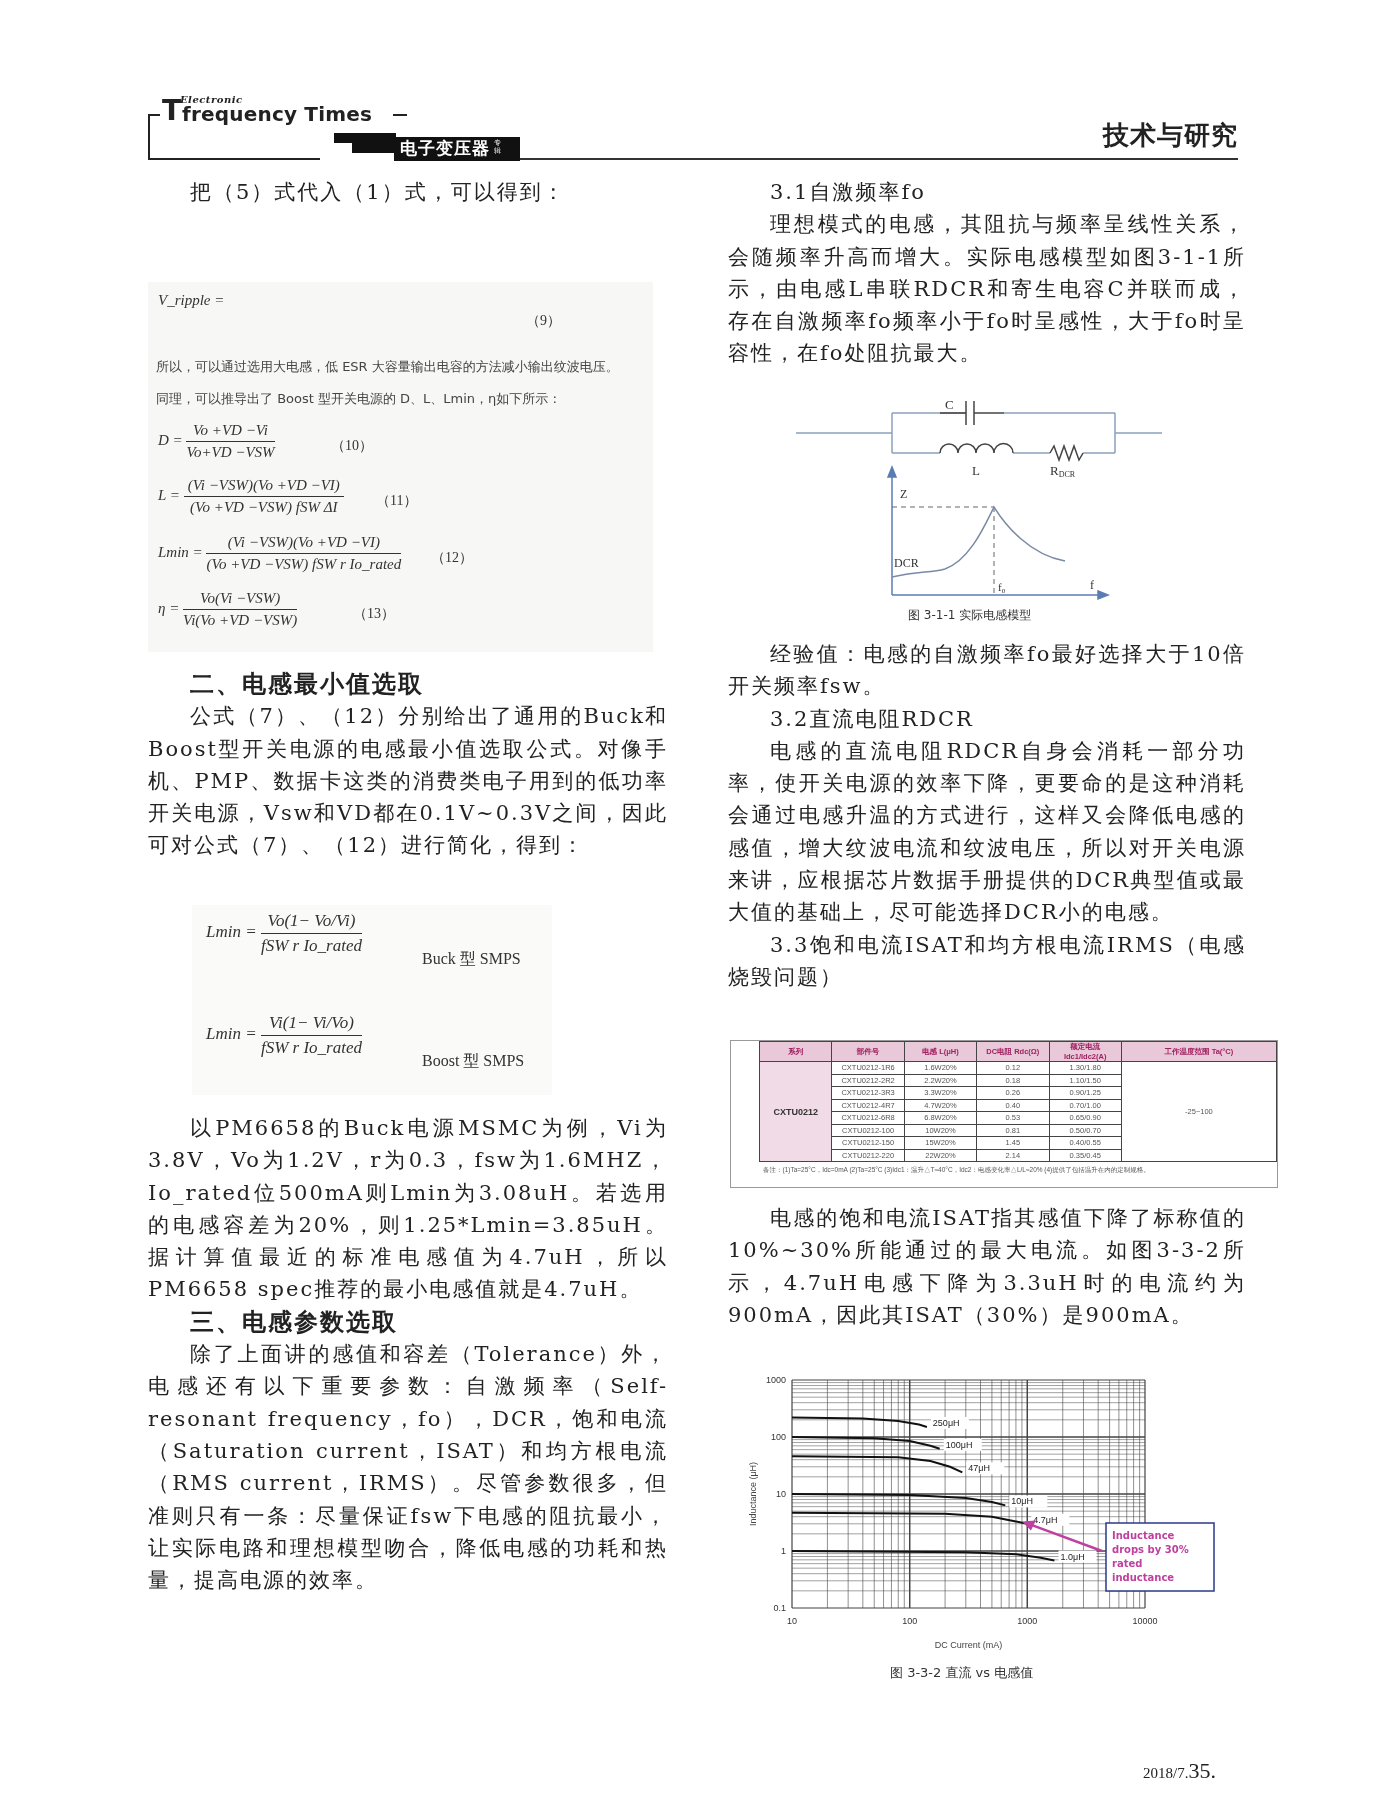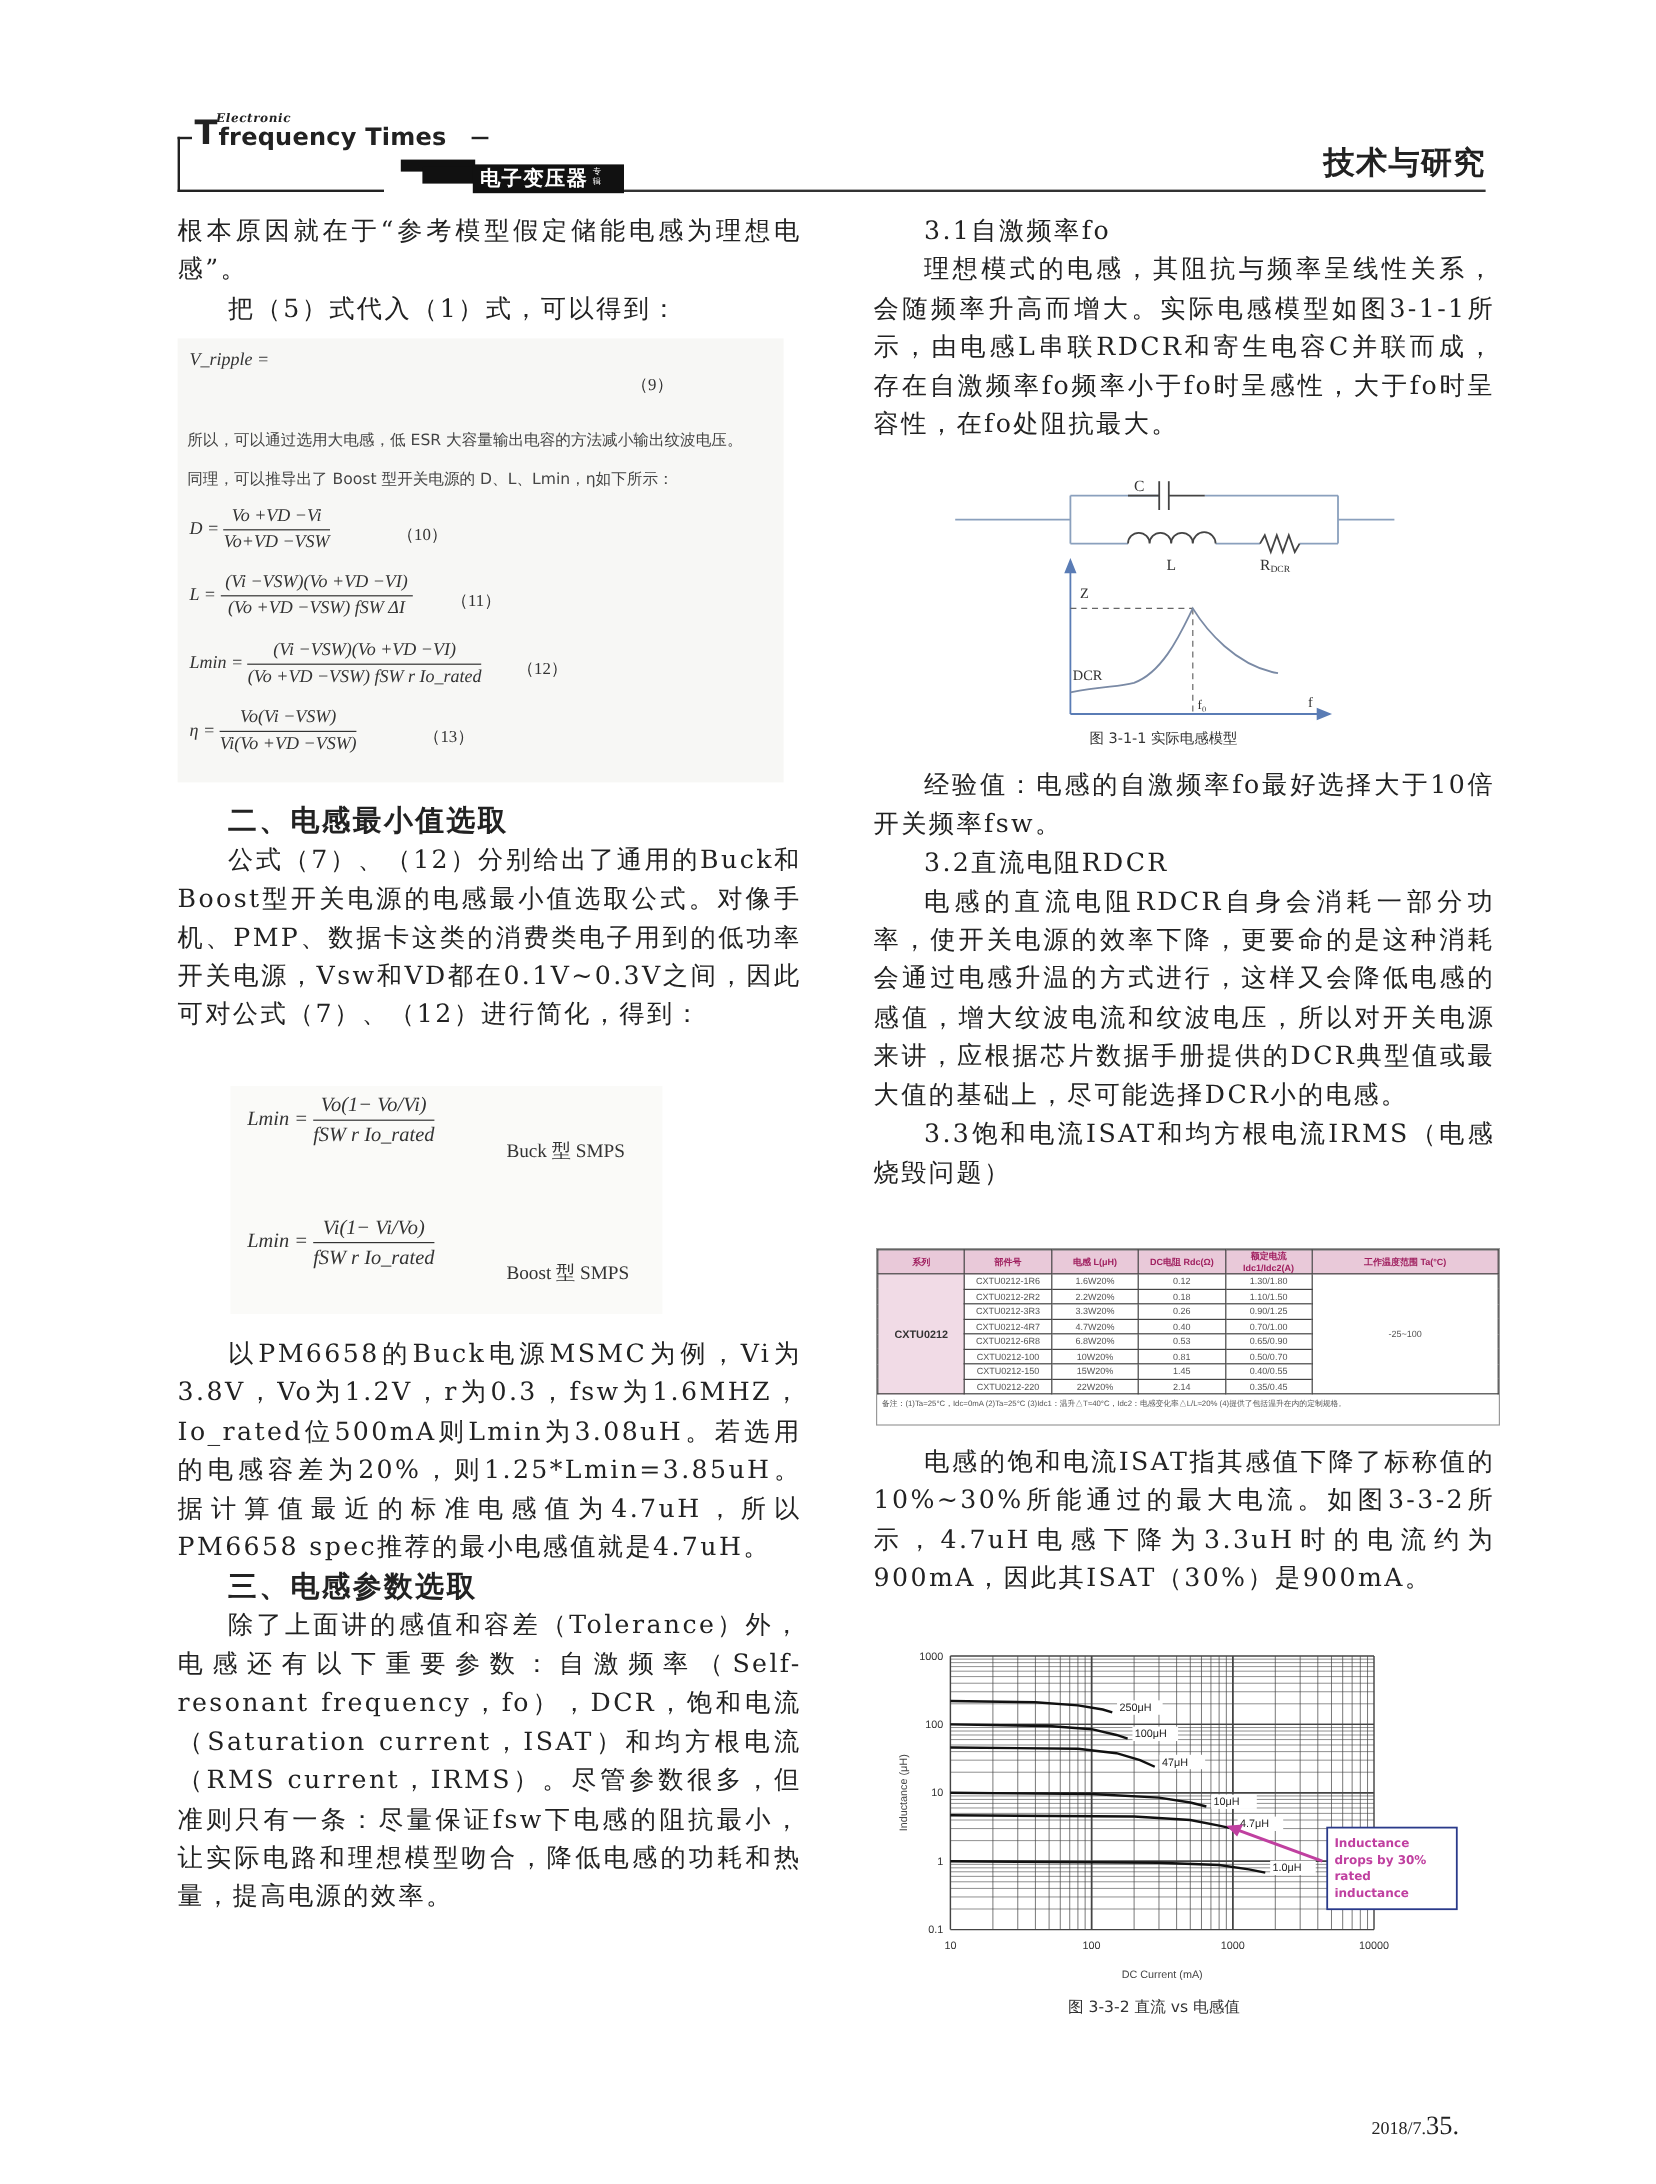--- a/index.html
+++ b/index.html
@@ -30,21 +30,21 @@
   .right{left:728px;width:518px;}
 
   .eqbox{position:absolute;background:#f7f7f5;font-family:"Liberation Serif","DejaVu Serif",serif;font-style:italic;color:#333;}
   .eqn{position:absolute;font-size:15px;white-space:nowrap;}
   .frac{display:inline-block;vertical-align:middle;text-align:center;}
   .frac .n{display:block;border-bottom:1px solid #333;padding:0 4px 2px;}
   .frac .d{display:block;padding-top:2px;}
   .eqnum{position:absolute;font-style:normal;font-size:14px;}
   .eqtext{position:absolute;font-family:"DejaVu Sans",sans-serif;font-style:normal;font-size:13px;color:#444;white-space:nowrap;}
 
-  .tbl{position:absolute;left:730px;top:1040px;width:518px;height:146px;border:1px solid #999;background:#fff;font-family:"Liberation Sans",sans-serif;}
+  .tbl{position:absolute;left:730px;top:1040px;width:518px;height:146px;border:1px solid #999;background:#fff;font-family:"Liberation Sans",sans-serif;padding-left:28px;}
   .tbl table{border-collapse:collapse;width:100%;font-size:7.5px;color:#555;}
   .tbl td,.tbl th{border:1px solid #444;padding:0 2px;height:11.5px;text-align:center;}
   .tbl th{background:#e9c9d9;color:#a02060;font-weight:bold;height:12px;}
   .tbl .series{background:#f1dbe6;font-weight:bold;color:#333;font-size:9px;text-align:center;}
   .tbl .note{font-size:6.5px;color:#555;padding:4px 4px;}
 
   .cap{position:absolute;font-family:"DejaVu Sans",sans-serif;font-size:12px;color:#333;}
   .pagenum{position:absolute;left:1143px;top:1758px;font-family:"Liberation Serif",serif;font-size:15px;}
   .pagenum .big{font-size:22px;}
 </style>
@@ -64,21 +64,20 @@
   <div class="s1"></div>
     <div class="s2"></div>
     <div class="s3"></div>
   <span class="t">电子变压器</span>
   <span style="position:absolute;left:160px;top:6px;color:#fff;font-size:7px;width:10px;line-height:8px;font-family:'DejaVu Sans',sans-serif;">专辑</span>
 </div>
 <div class="abs hdr-line2"></div>
 <div class="abs hdr-section">技术与研究</div>
 
 <div class="col left" style="top:176px;">
-  <p>根本原因就在于“参考模型假定储能电感为理想电感”。</p>
   <p class="ind">把（5）式代入（1）式，可以得到：</p>
 </div>
 
 <div class="eqbox" style="left:148px;top:282px;width:505px;height:370px;">
   <div class="eqn" style="left:10px;top:10px;">
     <span>V_ripple =</span>
   </div>
   <div class="eqnum" style="left:378px;top:30px;">（9）</div>
   <div class="eqtext" style="left:8px;top:76px;">所以，可以通过选用大电感，低 ESR 大容量输出电容的方法减小输出纹波电压。</div>
   <div class="eqtext" style="left:8px;top:108px;">同理，可以推导出了 Boost 型开关电源的 D、L、Lmin，η如下所示：</div>

